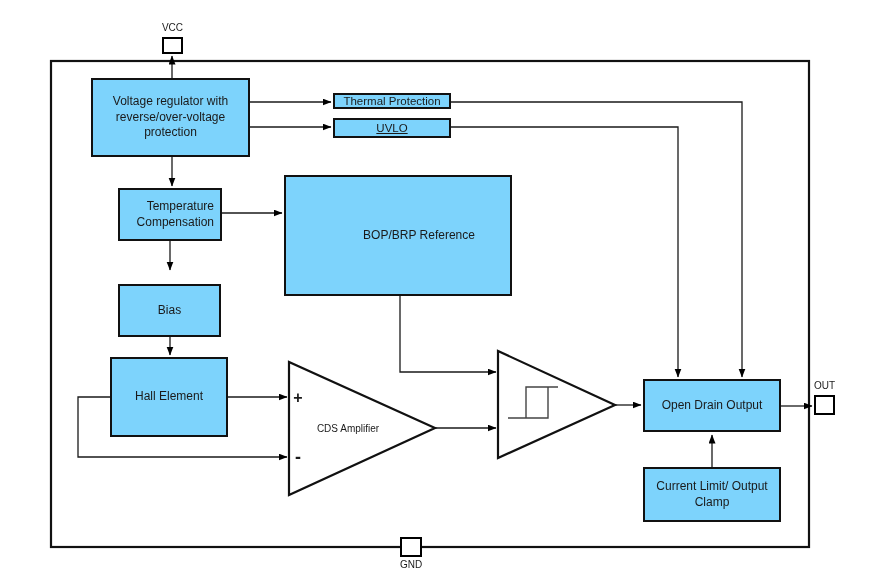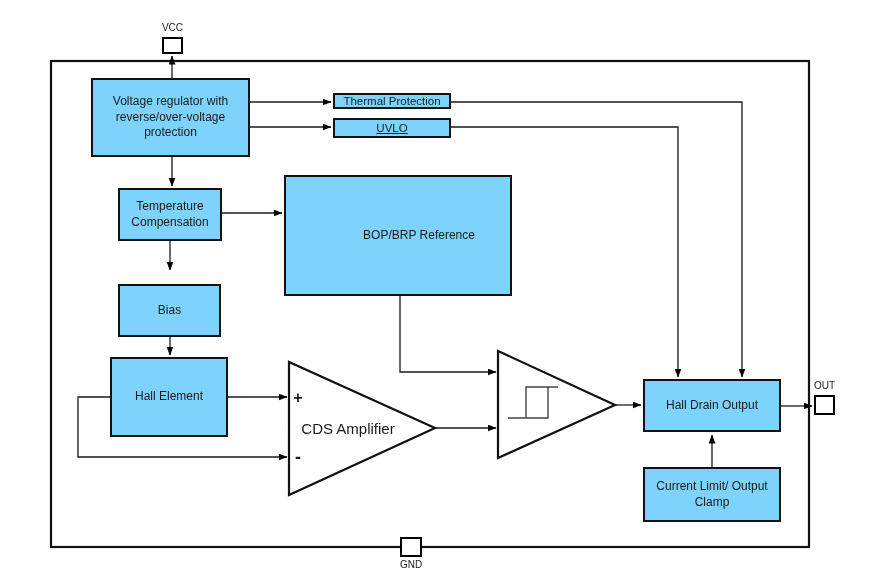--- a/index.html
+++ b/index.html
@@ -38,21 +38,21 @@
     background: #ffffff;
   }
   .pin-label {
     position: absolute;
     font-size: 10px;
     text-align: center;
     line-height: 13px;
   }
   .amp-text {
     position: absolute;
-    font-size: 15px;
+    font-size: 10px;
     text-align: center;
     line-height: 13px;
   }
   .amp-sign {
     position: absolute;
     font-weight: bold;
     font-size: 16px;
     line-height: 16px;
     text-align: center;
   }
@@ -99,29 +99,29 @@
       <path d="M526,418 V387 H558"></path>
     </g>
   </svg>
 
   <div class="box" style="left:91px; top:78px; width:159px; height:79px;">Voltage regulator with reverse/over-voltage protection</div>
 
   <div class="box slim" style="left:333px; top:93px; width:118px; height:16px;">Thermal Protection</div>
 
   <div class="box slim" style="left:333px; top:118px; width:118px; height:20px;text-decoration:underline;">UVLO</div>
 
-  <div class="box" style="left:118px; top:188px; width:104px; height:53px;">Temperature Compensation</div>
+  <div class="box" style="left:118px; top:188px; width:104px; height:53px;text-align:right;">Temperature Compensation</div>
 
   <div class="box" style="left:284px; top:175px; width:228px; height:121px;padding-left:48px;">BOP/BRP Reference</div>
 
   <div class="box" style="left:118px; top:284px; width:103px; height:53px;">Bias</div>
 
   <div class="box" style="left:110px; top:357px; width:118px; height:80px;">Hall Element</div>
 
-  <div class="box" style="left:643px; top:379px; width:138px; height:53px;">Hall Drain Output</div>
+  <div class="box" style="left:643px; top:379px; width:138px; height:53px;">Open Drain Output</div>
 
   <div class="box" style="left:643px; top:467px; width:138px; height:55px;">Current Limit/ Output Clamp</div>
 
   <div class="amp-sign" style="left:290px; top:390px; width:16px;">+</div>
   <div class="amp-sign" style="left:290px; top:449px; width:16px; font-size:18px;">-</div>
   <div class="amp-text" style="left:294px; top:422px; width:108px;">CDS Amplifier</div>
 
   <div class="pin" style="left:162px; top:37px; width:21px; height:17px;"></div>
   <div class="pin-label" style="left:152px; top:21px; width:41px;">VCC</div>
 

